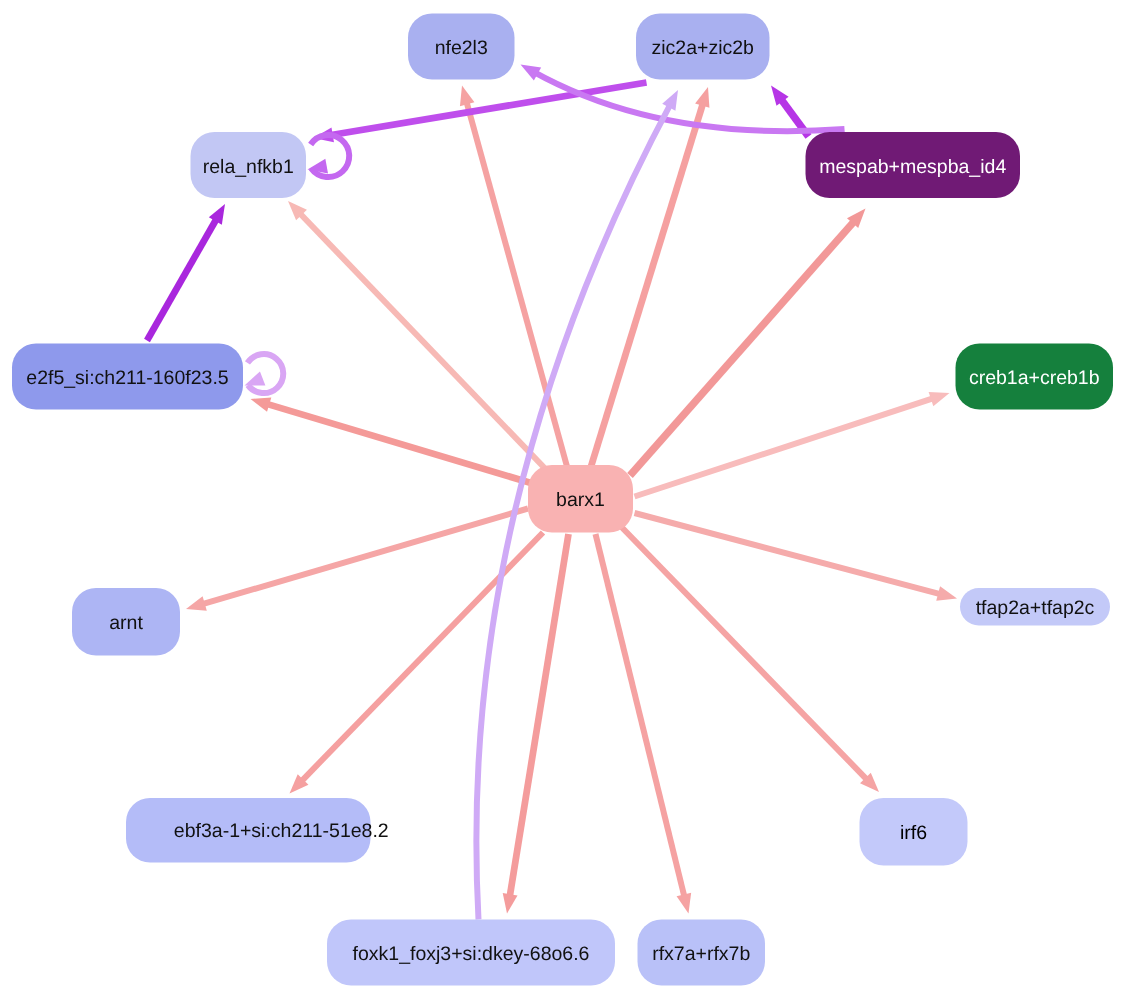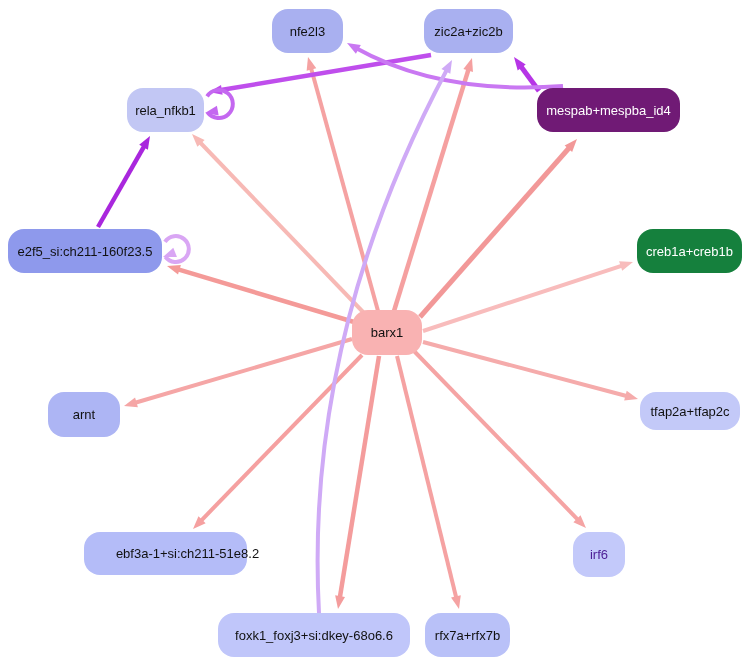--- a/index.html
+++ b/index.html
@@ -85,27 +85,27 @@
       </div>
       <div class="node" style="left: 637px; top: 229px; width: 105px; height: 44px; background: #15803d; color: rgb(255, 255, 255);">
         <span>creb1a+creb1b</span>
       </div>
       <div class="node" style="left: 352px; top: 310px; width: 70px; height: 45px; background: rgb(249, 178, 178); color: rgb(17, 17, 17);">
         <span>barx1</span>
       </div>
       <div class="node" style="left: 48px; top: 392px; width: 72px; height: 45px; background: rgb(173, 181, 244); color: rgb(17, 17, 17);">
         <span>arnt</span>
       </div>
-      <div class="node" style="left: 640px; top: 392px; width: 100px; height: 38px; background: rgb(195, 201, 248); color: rgb(17, 17, 17);">
+      <div class="node" style="left: 640px; top: 392px; width: 100px; height: 25px; background: rgb(195, 201, 248); color: rgb(17, 17, 17);">
         <span>tfap2a+tfap2c</span>
       </div>
       <div class="node" style="left: 84px; top: 532px; width: 163px; height: 43px; background: rgb(180, 188, 248); color: rgb(17, 17, 17); padding-left: 44px;">
         <span>ebf3a-1+si:ch211-51e8.2</span>
       </div>
-      <div class="node" style="left: 573px; top: 532px; width: 52px; height: 45px; background: rgb(195, 201, 250); color: #4c1d95;">
+      <div class="node" style="left: 573px; top: 532px; width: 72px; height: 45px; background: rgb(195, 201, 250); color: #000000;">
         <span>irf6</span>
       </div>
       <div class="node" style="left: 218px; top: 613px; width: 192px; height: 44px; background: rgb(192, 198, 250); color: rgb(17, 17, 17);">
         <span>foxk1_foxj3+si:dkey-68o6.6</span>
       </div>
       <div class="node" style="left: 425px; top: 613px; width: 85px; height: 44px; background: rgb(185, 193, 248); color: rgb(17, 17, 17); align-items: center;">
         <span>rfx7a+rfx7b</span>
       </div>
     </div>
 </div>

